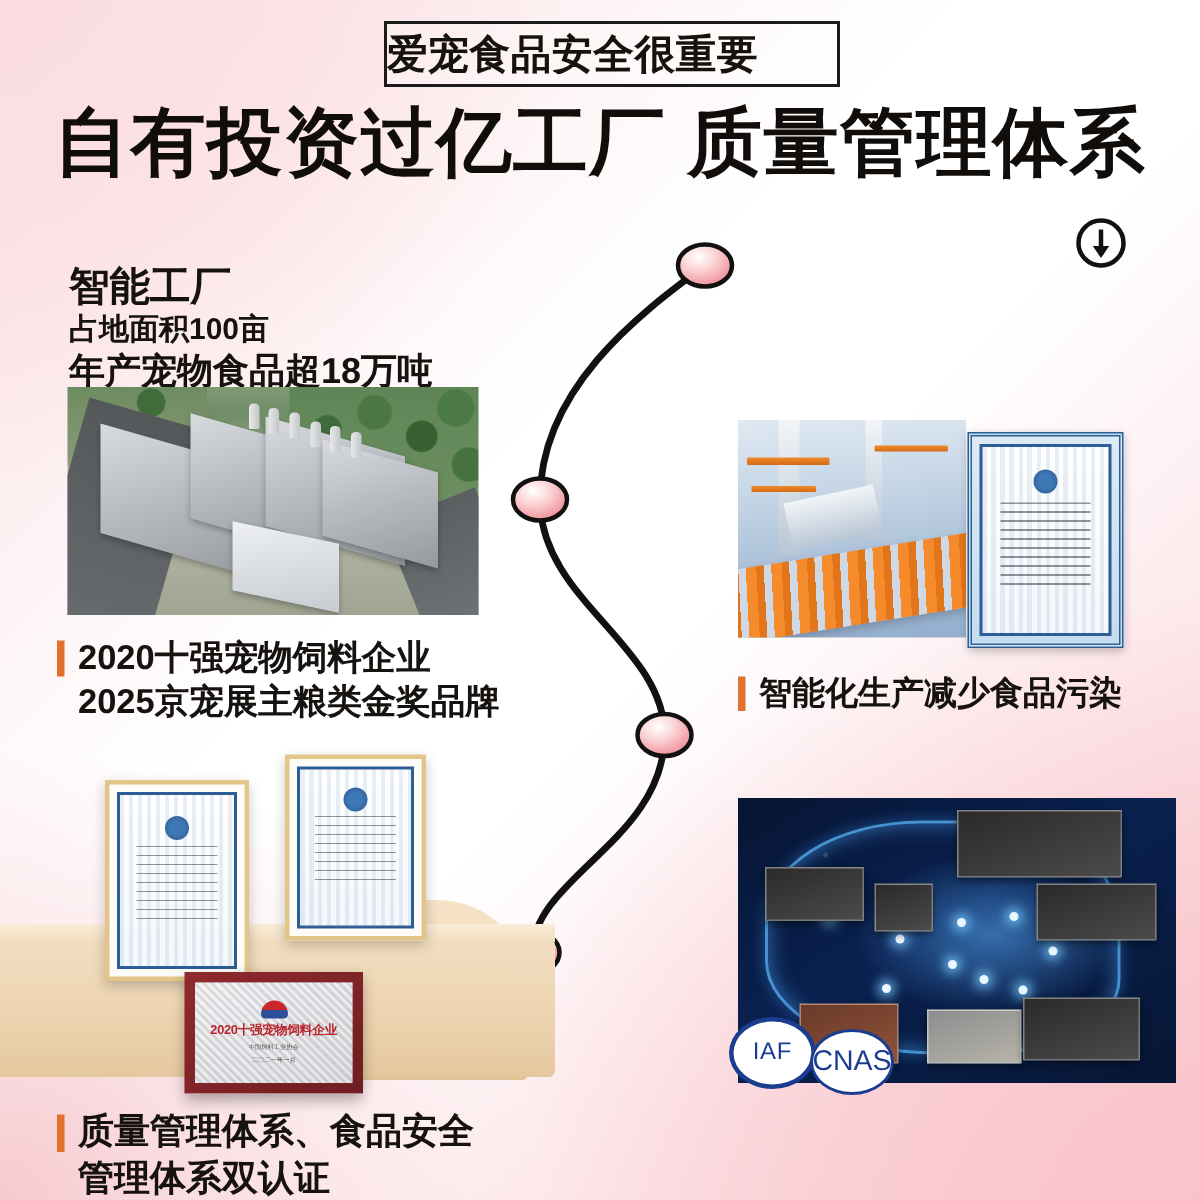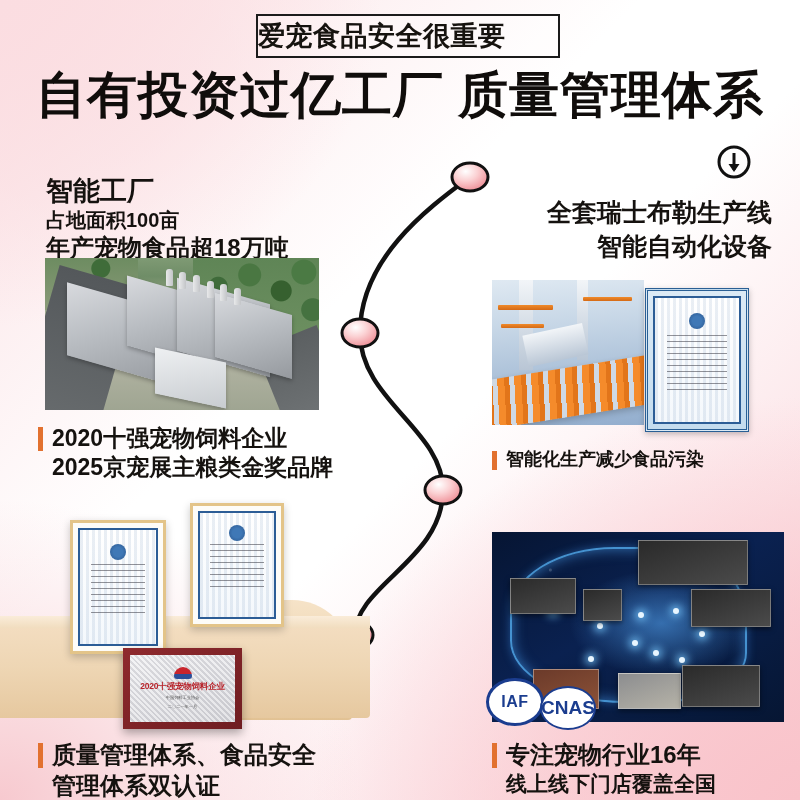--- a/index.html
+++ b/index.html
@@ -107,21 +107,21 @@
   .caption .row1::before {
     content: "";
     position: absolute;
     left: 0; top: 3px;
     width: 5px; height: 82%;
     background: #e2712f;
   }
   .caption .row2 { padding-left: 14px; }
 
   #cap-factory { left: 38px; top: 424px; font-size: 23px; }
-  #cap-line    { left: 492px; top: 448px; font-size: 18px; }
+  #cap-line    { left: 492px; top: 448px; font-size: 22px; }
   #cap-cert    { left: 38px; top: 740px; font-size: 24px; }
   #cap-map     { left: 492px; top: 740px; font-size: 23px; }
   #cap-map .row1 { font-size: 24px; }
   #cap-map .row2 { font-size: 21px; }
 
   
   .photo {
     position: absolute;
     overflow: hidden;
     background: #ccc;
@@ -306,21 +306,21 @@
   .store-card {
     position:absolute;
     background: linear-gradient(160deg,#2a2a2a,#4b4b4b);
     border: 1px solid rgba(255,255,255,0.35);
     box-shadow: 0 2px 5px rgba(0,0,0,0.5);
   }
   .iaf-logo, .cnas-logo {
     position:absolute;
     border-radius:50%;
     display:flex; align-items:center; justify-content:center;
-    font-weight:700; color:#1b3d8f;
+    font-weight:400; color:#1b3d8f;
   }
   .iaf-logo {
     left: 486px; top: 678px; width: 52px; height: 42px;
     background: #ffffff;
     border: 3px solid #1b3d8f;
     font-size: 16px; letter-spacing:0.5px;
   }
   .cnas-logo {
     left: 540px; top: 686px; width: 52px; height: 40px;
     background: #ffffff;
@@ -385,24 +385,20 @@
     <div class="silo" style="left:59%;top:15%;width:7px;height:17px;"></div>
     <div class="silo" style="left:64%;top:17%;width:7px;height:17px;"></div>
     <div class="silo" style="left:69%;top:20%;width:7px;height:17px;"></div>
   </div>
 
   <div class="caption" id="cap-factory">
     <div class="row1">2020十强宠物饲料企业</div>
     <div class="row2">2025京宠展主粮类金奖品牌</div>
   </div>
 
-  <div class="hl-right">
-    <div>全套瑞士布勒生产线</div>
-    <div>智能自动化设备</div>
-  </div>
 
   <div class="photo" id="photo-line">
     <div class="line-bg"></div>
     <div class="steel" style="left:18%;top:0;width:9%;height:62%;"></div>
     <div class="steel" style="left:56%;top:0;width:7%;height:55%;"></div>
     <div class="beam" style="left:4%;top:17%;width:36%;height:5px;"></div>
     <div class="beam" style="left:6%;top:30%;width:28%;height:4px;"></div>
     <div class="beam" style="left:60%;top:12%;width:32%;height:4px;"></div>
     <div class="steel" style="left:22%;top:34%;width:40%;height:22%;transform:rotate(-12deg);"></div>
     <div class="conveyor"></div>
@@ -471,18 +467,14 @@
     <div class="store-card" style="left:65%;top:70%;width:26%;height:21%;"></div>
   </div>
 
   <div class="iaf-logo">
     <span>IAF</span>
   </div>
   <div class="cnas-logo">
     <span>CNAS</span>
   </div>
 
-  <div class="caption" id="cap-map">
-    <div class="row1">专注宠物行业16年</div>
-    <div class="row2">线上线下门店覆盖全国</div>
-  </div>
 
 </div>
 
 </body></html>

